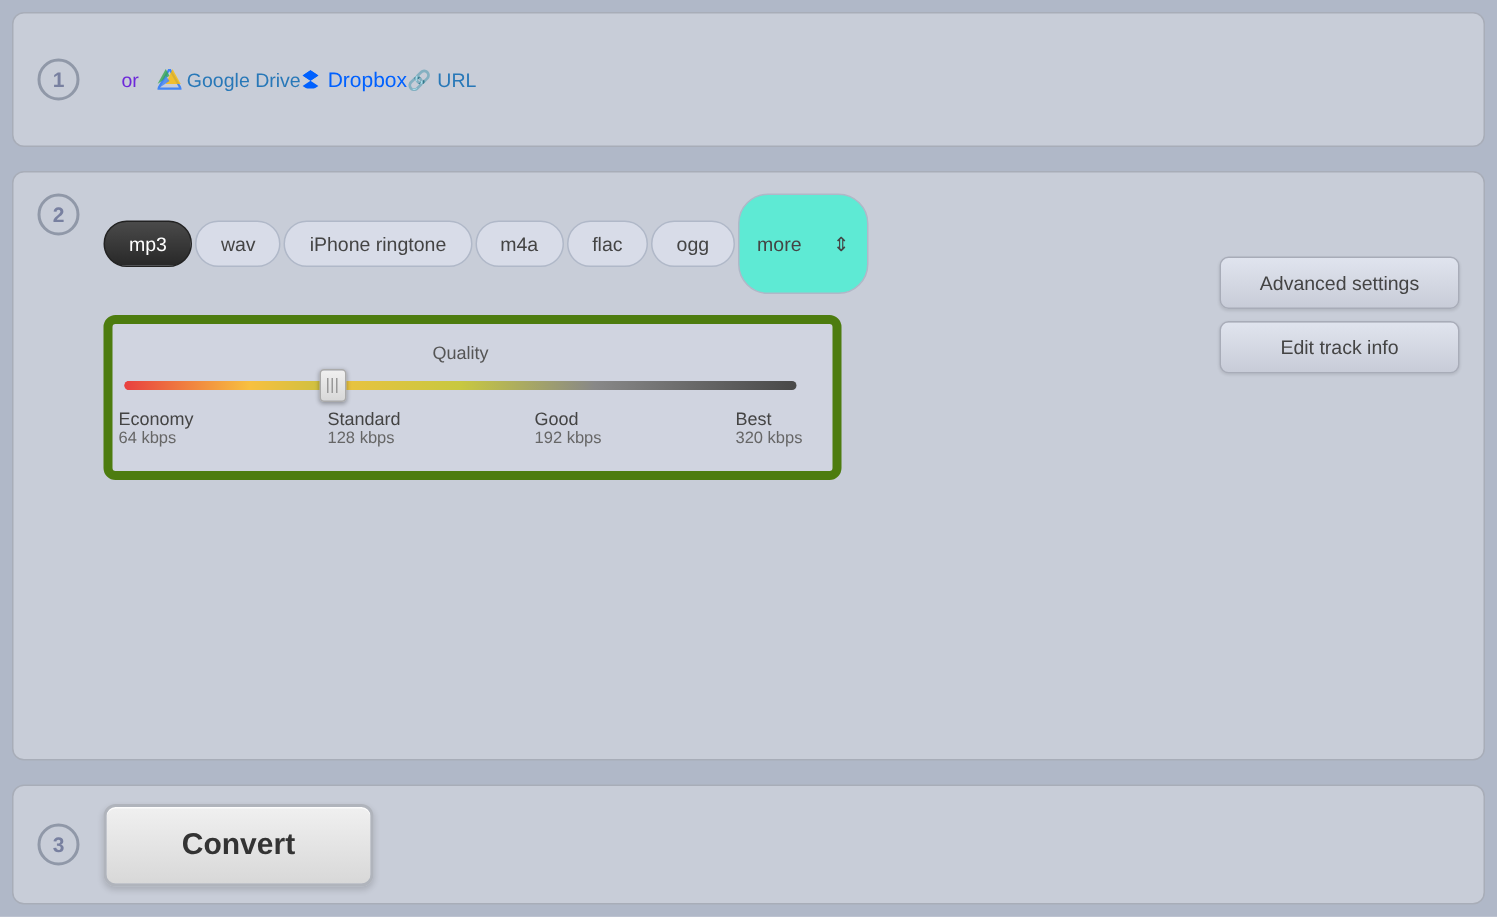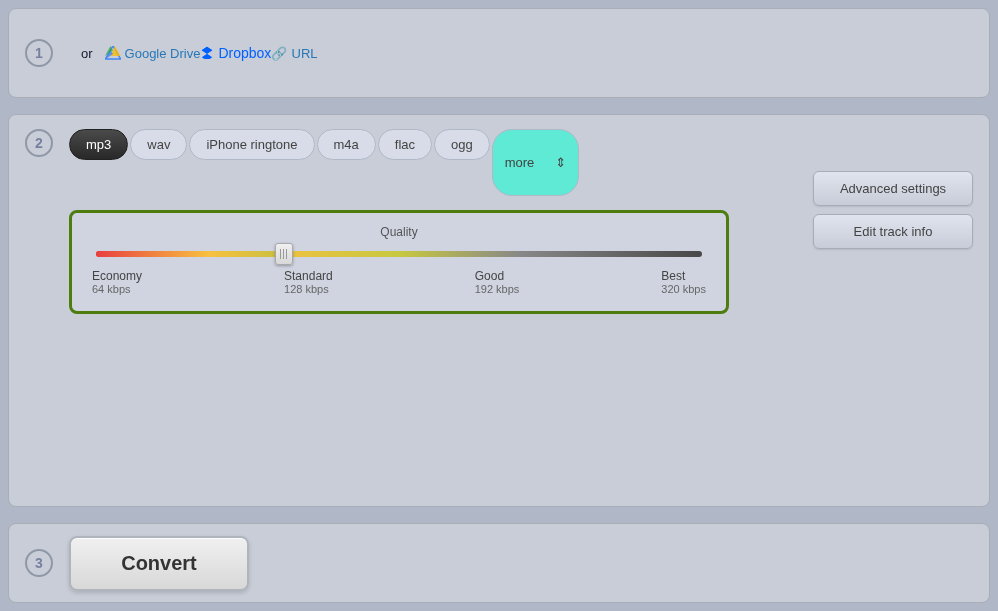--- a/index.html
+++ b/index.html
@@ -54,21 +54,21 @@
       padding: 14px 36px;
       font-size: 20px;
       font-weight: bold;
       cursor: pointer;
       min-width: 180px;
       text-shadow: 0 1px 2px rgba(0,0,0,0.3);
       box-shadow: 0 2px 4px rgba(0,0,0,0.2), inset 0 1px 0 rgba(255,255,255,0.3);
     }
 
     .or-text {
-      color: #0f172a;
+      color: #6d28d9;
       margin: 12px 12px;
       font-size: 13px;
     }
 
     .cloud-links {
       display: flex;
       align-items: center;
       gap: 0;
     }
 
@@ -102,21 +102,21 @@
     }
 
     .section-2-left {
       display: flex;
       flex-direction: column;
       flex: 1;
     }
 
     .format-tabs {
       display: flex;
-      align-items: flex-start;
+      align-items: center;
       gap: 2px;
       margin-bottom: 14px;
     }
 
     .format-tab {
       padding: 7px 16px;
       border-radius: 20px;
       border: 1px solid #b0b8c8;
       background: #d8dce8;
       color: #444;
@@ -139,24 +139,24 @@
       border-radius: 20px;
       border: 1px solid #b0b8c8;
       background: #5eead4;
       color: #444;
       font-size: 13px;
       cursor: pointer;
     }
 
     .quality-panel {
       background: #d0d4e0;
-      border: 3px solid #4d7c0f;
+      border: 6px solid #4d7c0f;
       border-radius: 8px;
-      padding: 12px 20px 16px 20px;
-      width: 660px;
+      padding: 12px 20px 16px 4px;
+      width: 492px;
     }
 
     .quality-label {
       text-align: center;
       font-size: 12px;
       color: #555;
       margin-bottom: 10px;
     }
 
     .slider-container {

